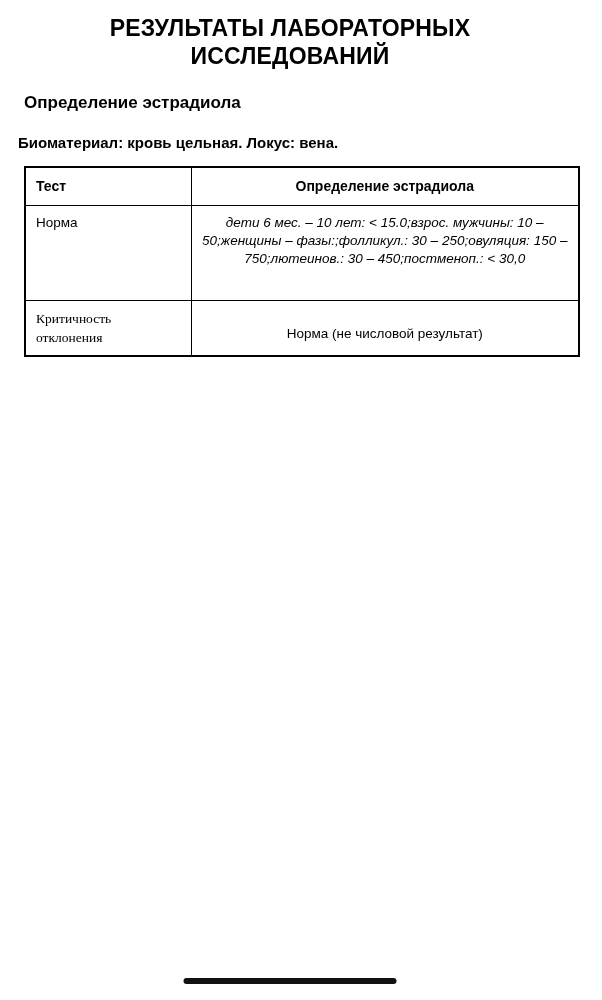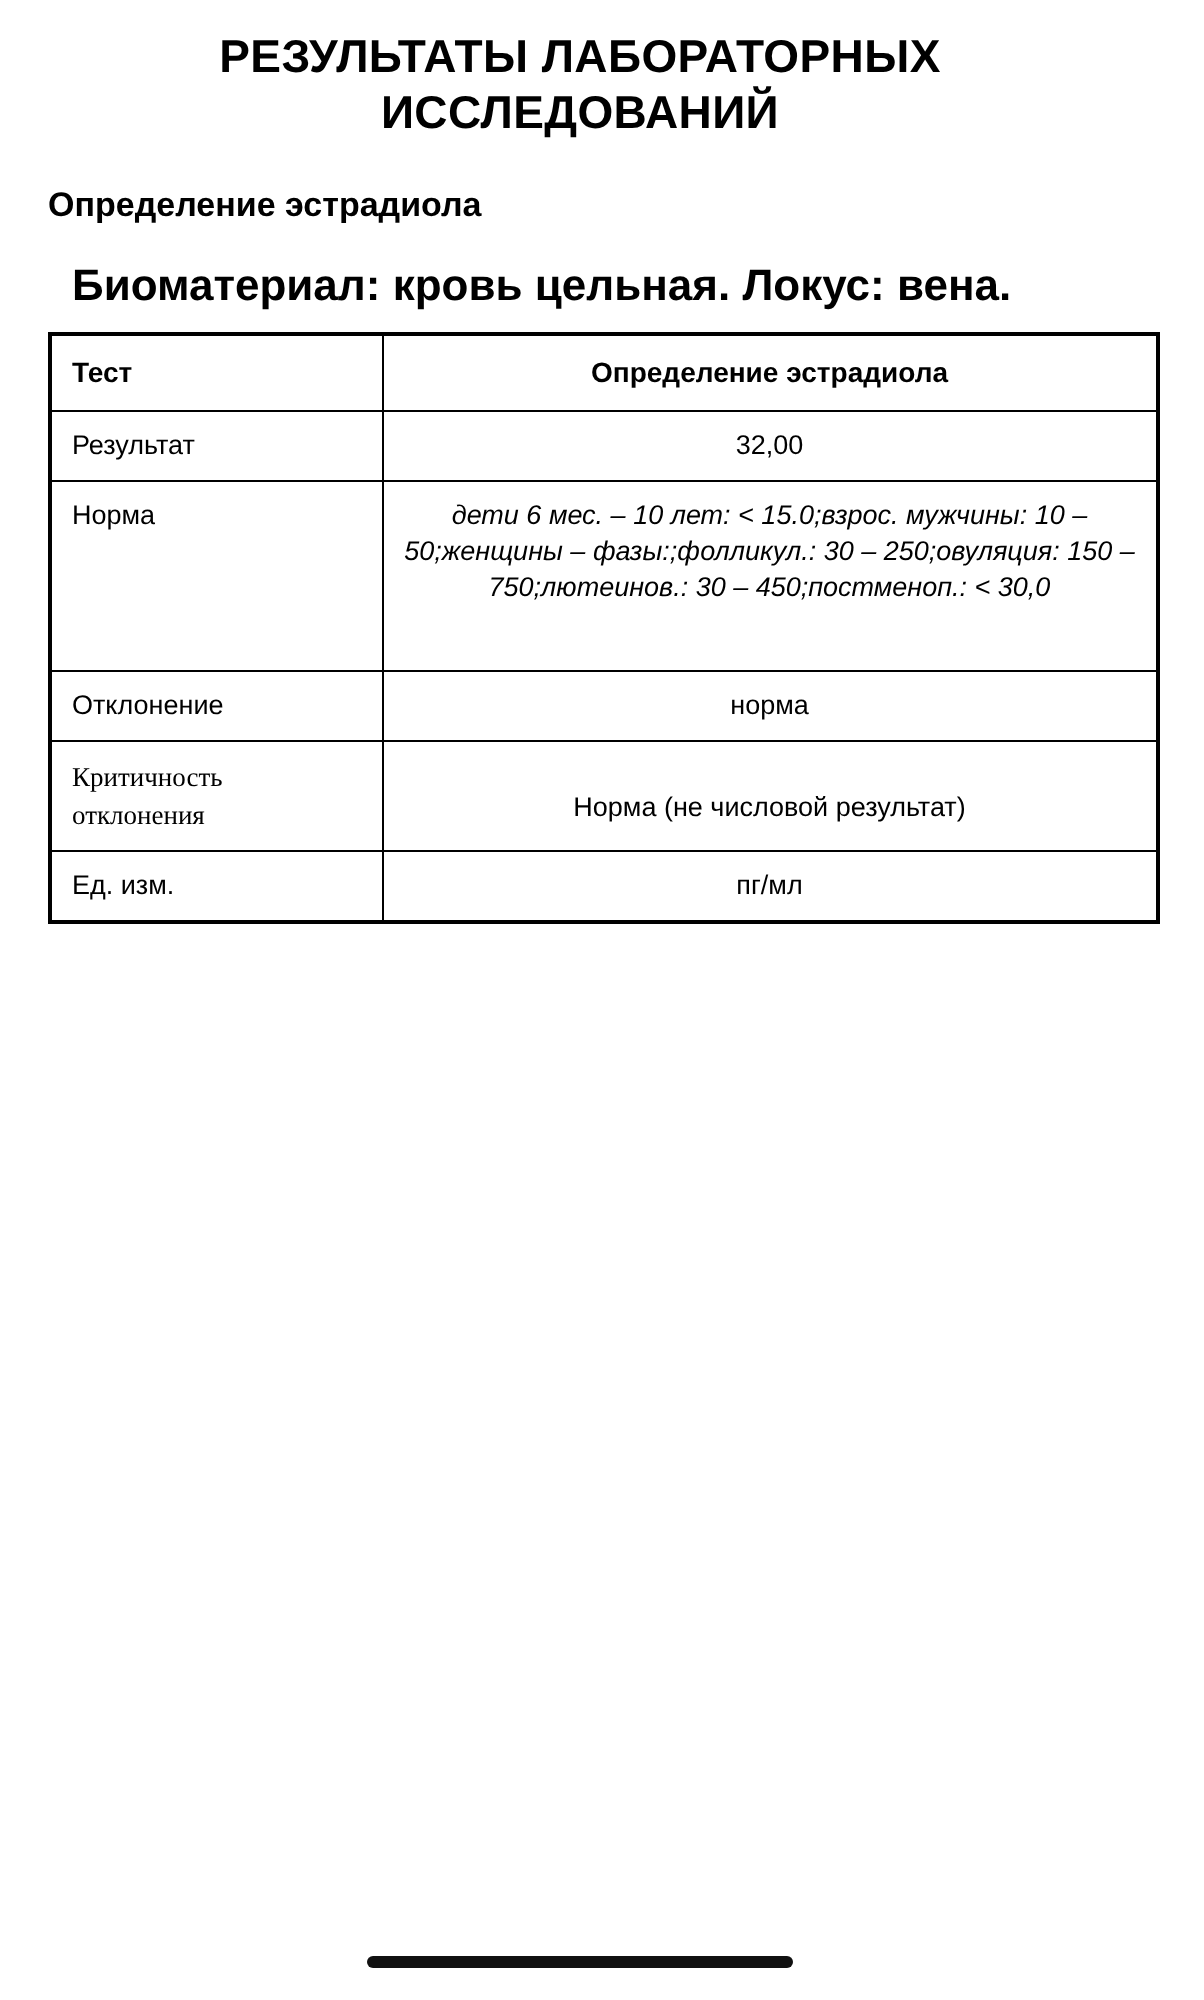--- a/index.html
+++ b/index.html
@@ -37,22 +37,22 @@
   .section-title {
     margin: 0;
     padding: 22px 0 0 24px;
     font-size: 17px;
     line-height: 22px;
     font-weight: bold;
   }
 
   .biomaterial-line {
     margin: 0;
-    padding: 18px 0 0 36px;
-    font-size: 22px;
+    padding: 18px 0 0 18px;
+    font-size: 15px;
     line-height: 21px;
     font-weight: bold;
   }
 
   
   .results-table-wrap {
     padding: 13px 24px 0 24px;
   }
 
   table.results-table {
@@ -132,43 +132,31 @@
       <colgroup>
         <col class="col-label">
         <col class="col-value">
       </colgroup>
       <tbody>
         <tr class="row-header">
           <td class="cell-label">Тест</td>
           <td class="cell-value">Определение эстрадиола</td>
         </tr>
 
-        <tr class="row-result">
-          <td class="cell-label">Результат</td>
-          <td class="cell-value">32,00</td>
-        </tr>
 
         <tr class="row-norm">
           <td class="cell-label">Норма</td>
           <td class="cell-value">дети 6 мес. – 10 лет: &lt; 15.0;взрос. мужчины: 10 – 50;женщины – фазы:;фолликул.: 30 – 250;овуляция: 150 – 750;лютеинов.: 30 – 450;постменоп.: &lt; 30,0</td>
         </tr>
 
-        <tr class="row-deviation">
-          <td class="cell-label">Отклонение</td>
-          <td class="cell-value">норма</td>
-        </tr>
 
         <tr class="row-crit">
           <td class="cell-label">Критичность отклонения</td>
           <td class="cell-value">Норма (не числовой результат)</td>
         </tr>
 
-        <tr class="row-units">
-          <td class="cell-label">Ед. изм.</td>
-          <td class="cell-value">пг/мл</td>
-        </tr>
       </tbody>
     </table>
   </div>
 
   <div class="home-indicator"></div>
 
 </div>
 
 </body></html>

